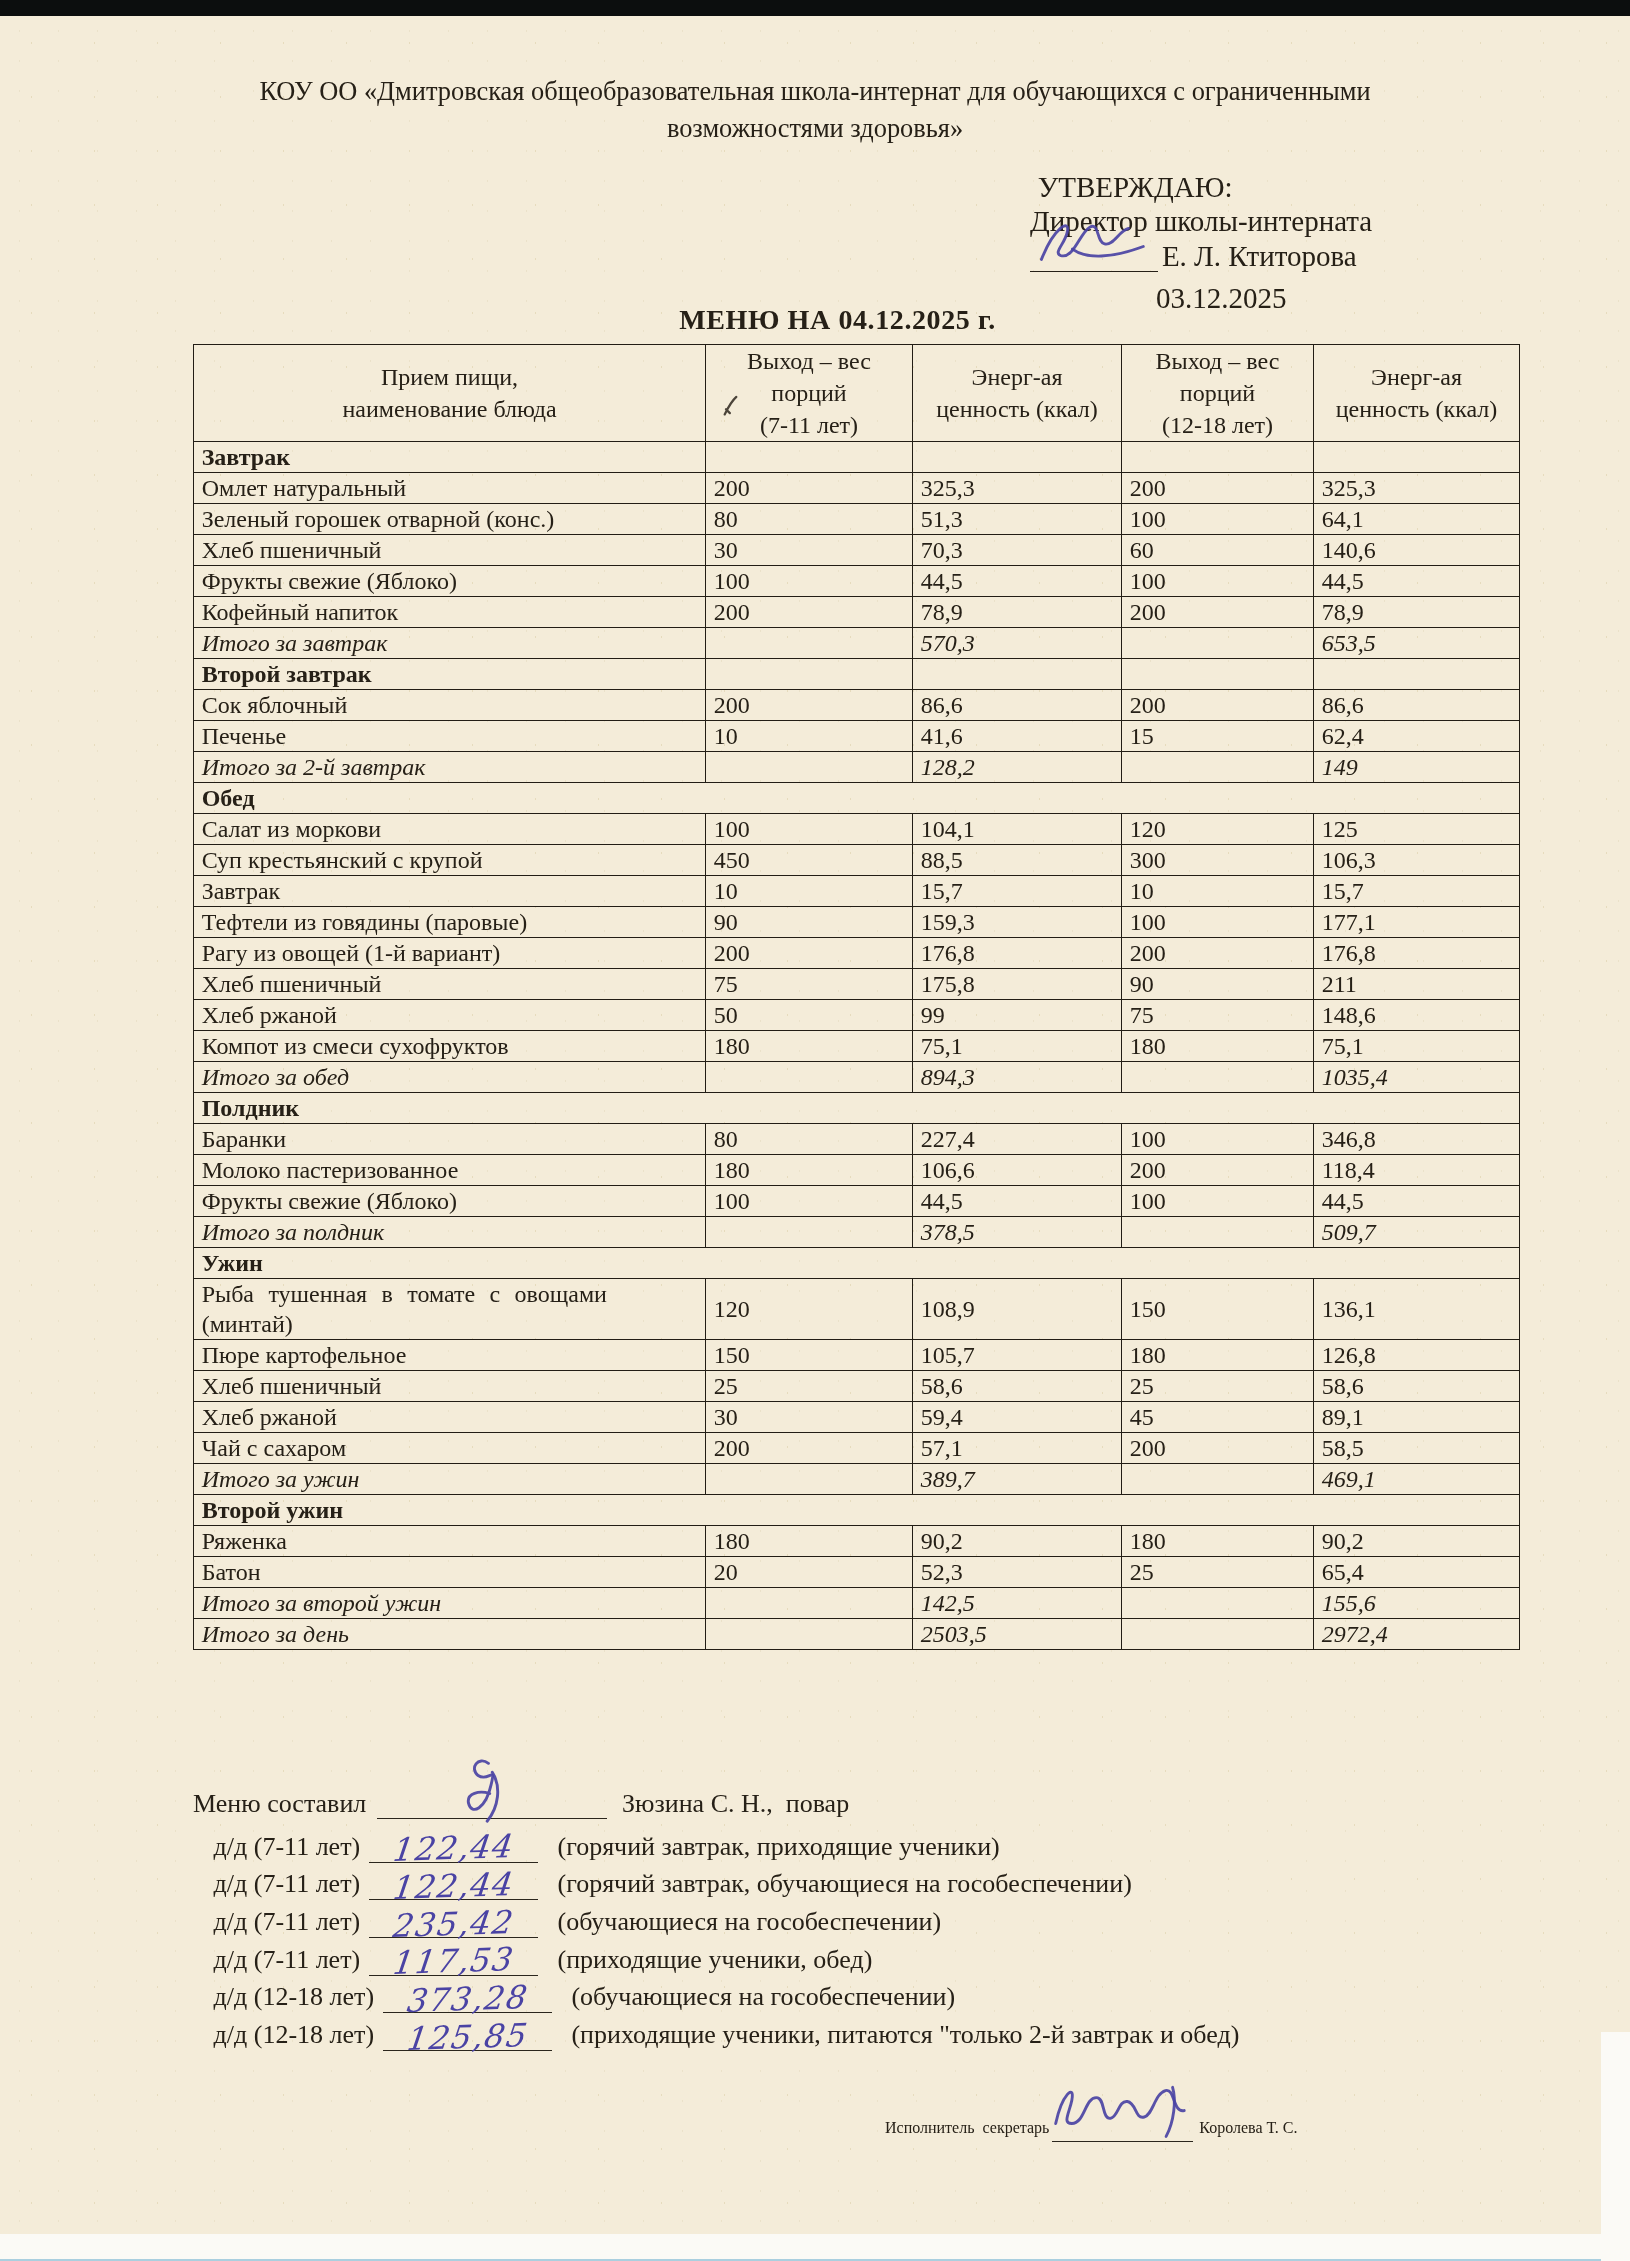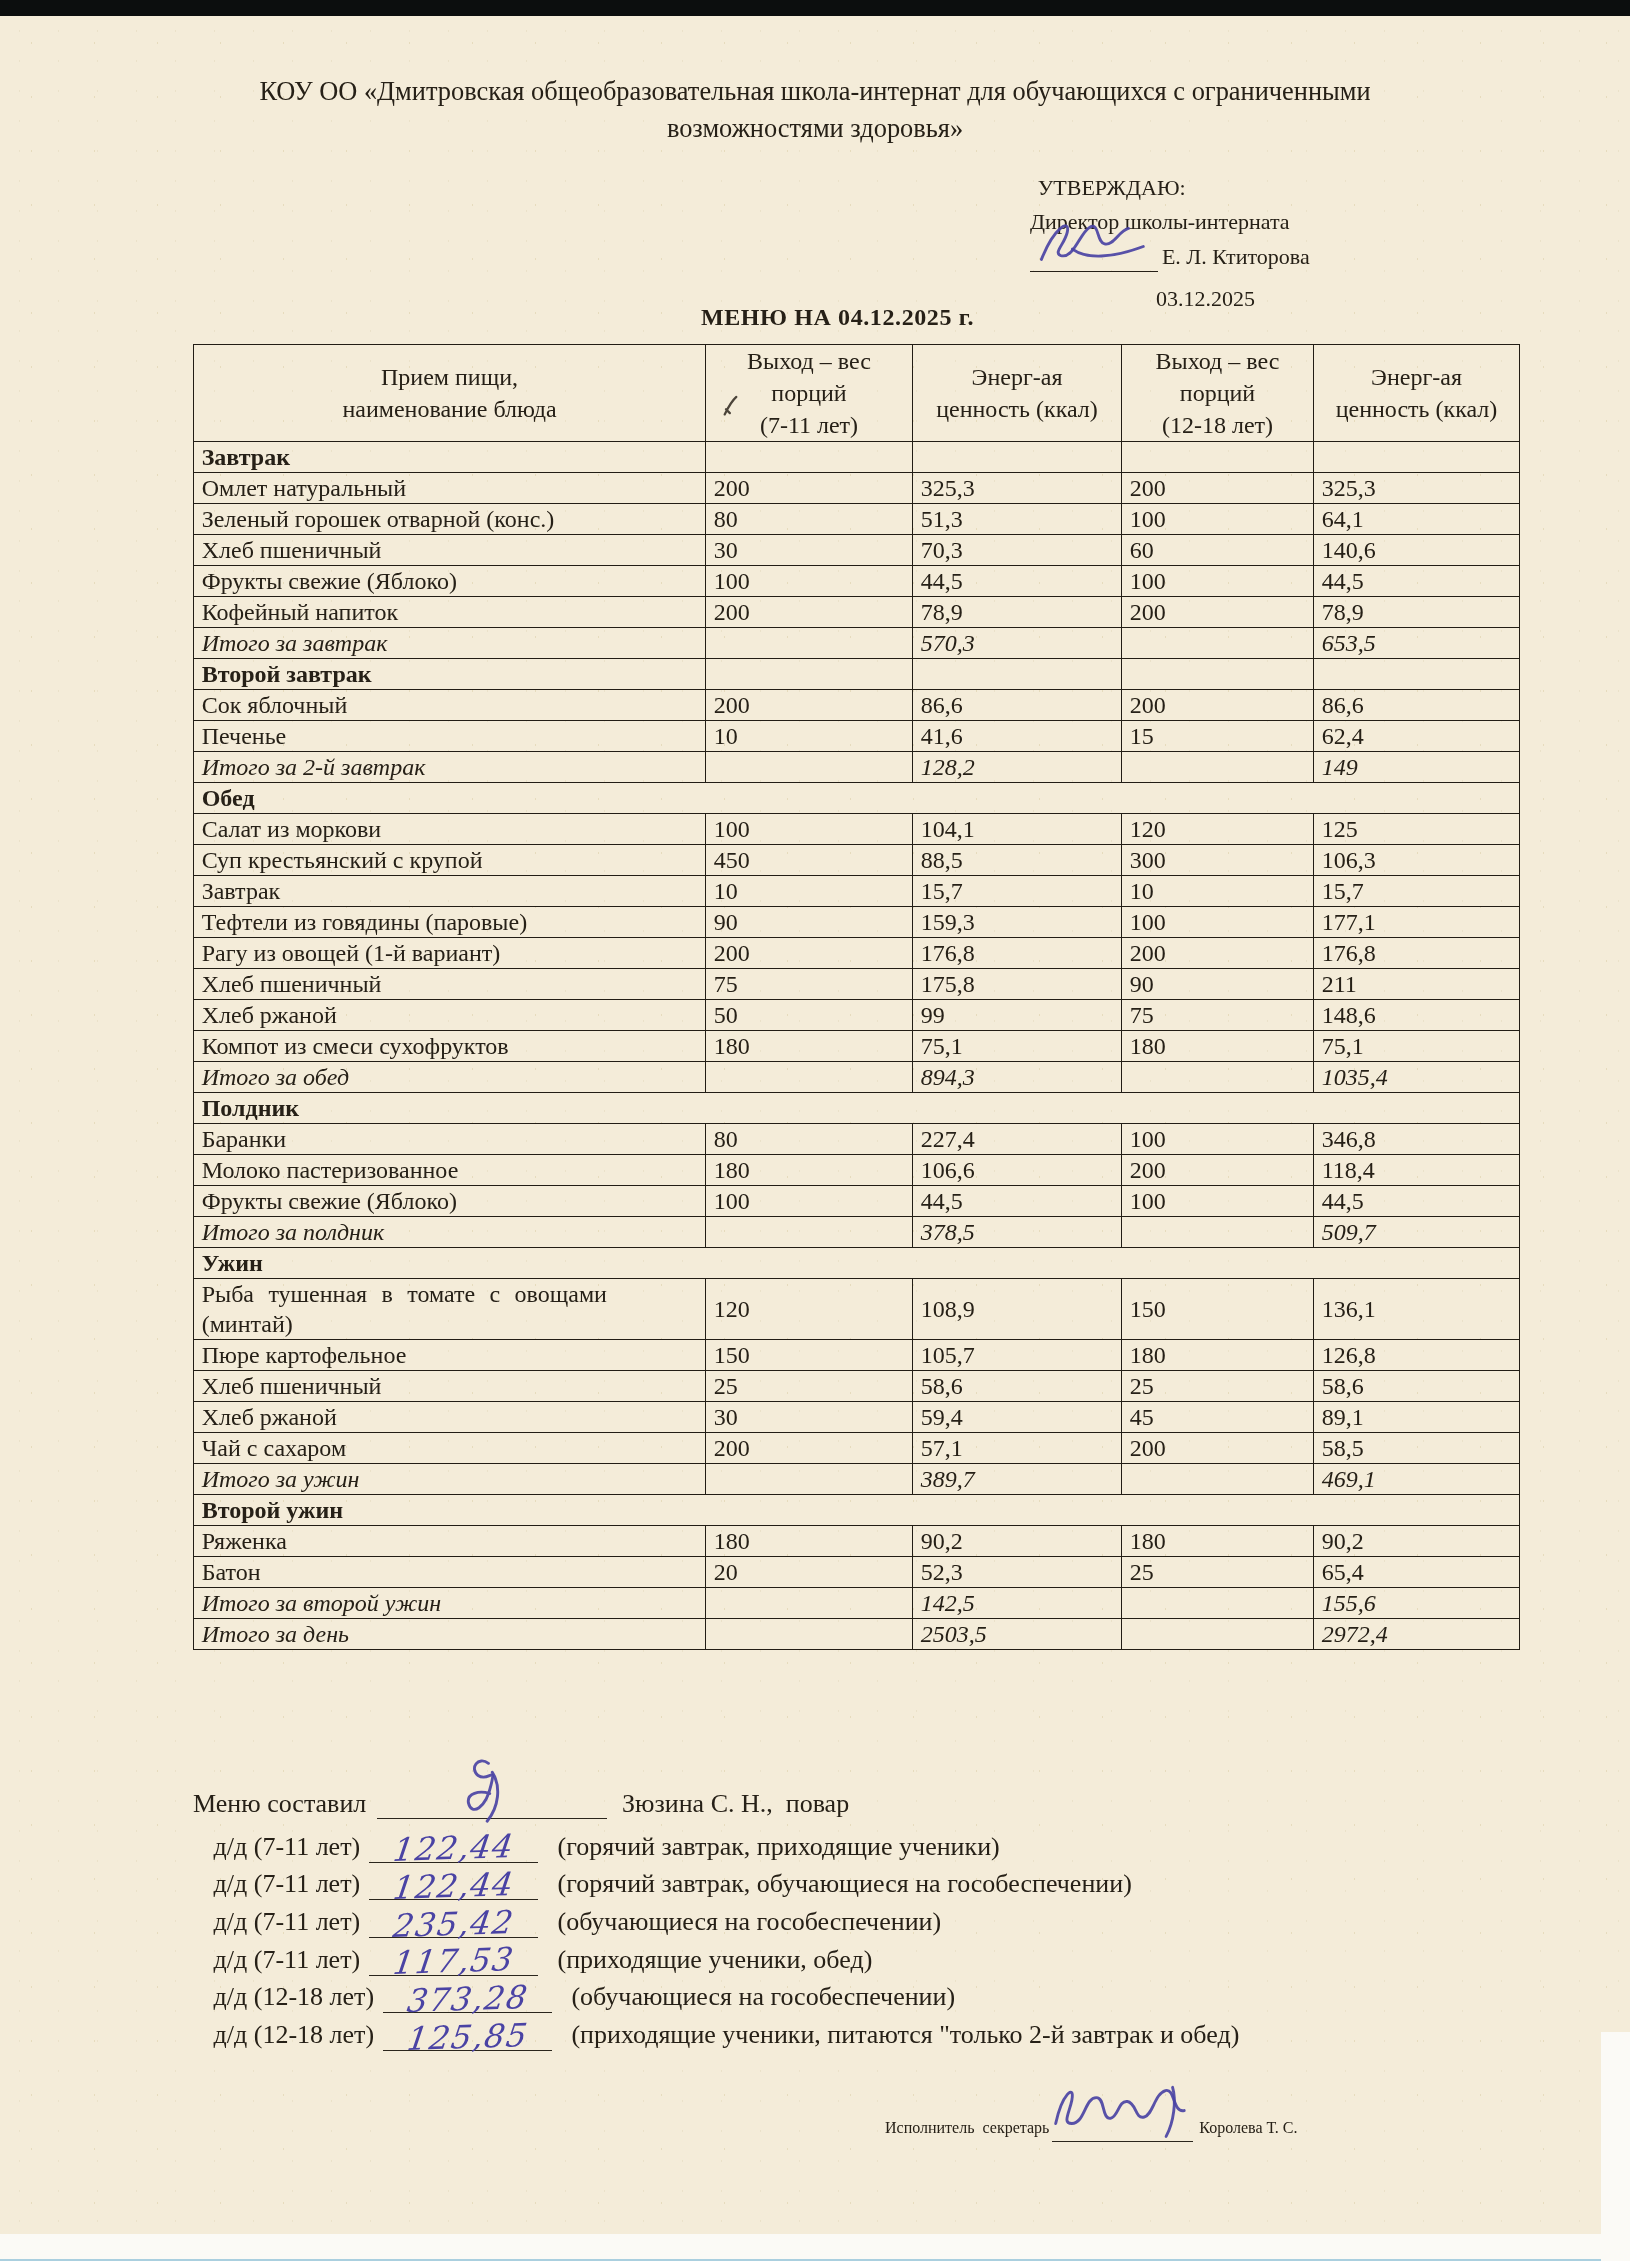--- a/index.html
+++ b/index.html
@@ -20,32 +20,32 @@
   }
   .scan-white-bottom{position:absolute;left:0;top:2234px;width:1630px;height:24.5px;background:#fbfaf6;border-bottom:2.6px solid #aacfdf;}
   .scan-white-right{position:absolute;left:1601px;top:2032px;width:30px;height:230px;background:#fbfaf6;}
   
   .org{
     position:absolute;top:57px;left:0;width:1630px;
     text-align:center;font-size:26.4px;line-height:37px;
   }
   .approve{
     position:absolute;left:1030px;top:156px;width:490px;
-    font-size:22px;line-height:31px;
+    font-size:29px;line-height:31px;
   }
   .approve .a-label{display:block;padding-left:7.7px;}
   .approve .a-pos{display:block;margin-top:2.6px;}
   .approve .a-sigline{display:block;margin-top:3.9px;position:relative;height:40px;}
   .approve .a-rule{display:inline-block;width:128px;border-bottom:1.9px solid #262017;height:31px;vertical-align:bottom;}
   .approve .a-name{margin-left:3.9px;}
   .approve .a-sig{position:absolute;left:5.2px;top:-27px;}
   .approve .a-date{display:block;margin-top:2.6px;padding-left:126px;}
   .doc-title{
     position:absolute;top:288px;left:0;width:1630px;text-align:center;
-    font-size:24px;font-weight:bold;letter-spacing:0.6px;text-indent:45px;
+    font-size:28px;font-weight:bold;letter-spacing:0.6px;text-indent:45px;
   }
   
   table.menu{
     position:absolute;left:193px;top:328px;width:1325px;
     border-collapse:collapse;table-layout:fixed;
     font-size:24px;line-height:28px;padding-left:20px;
   }
   table.menu td,table.menu th{
     border:1.9px solid #221d15;
     padding:0 7.7px;vertical-align:middle;

